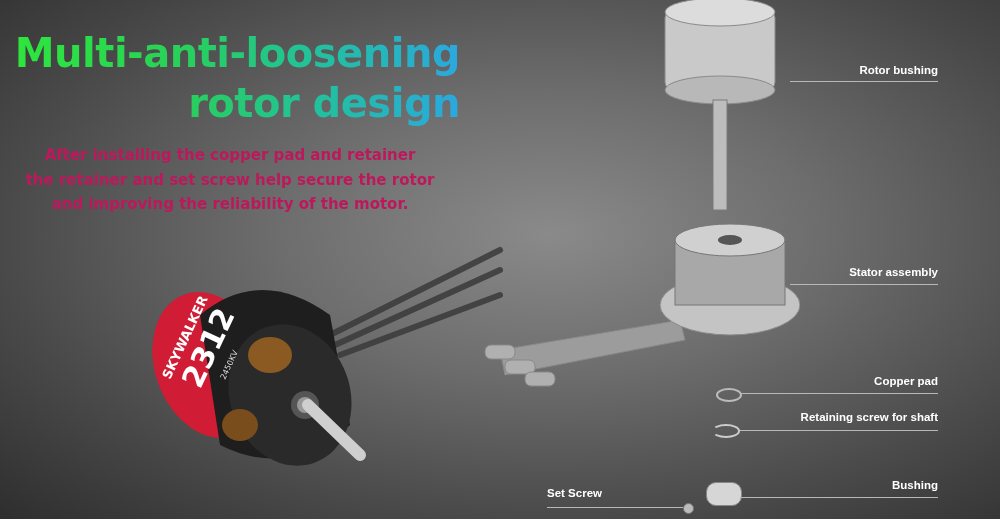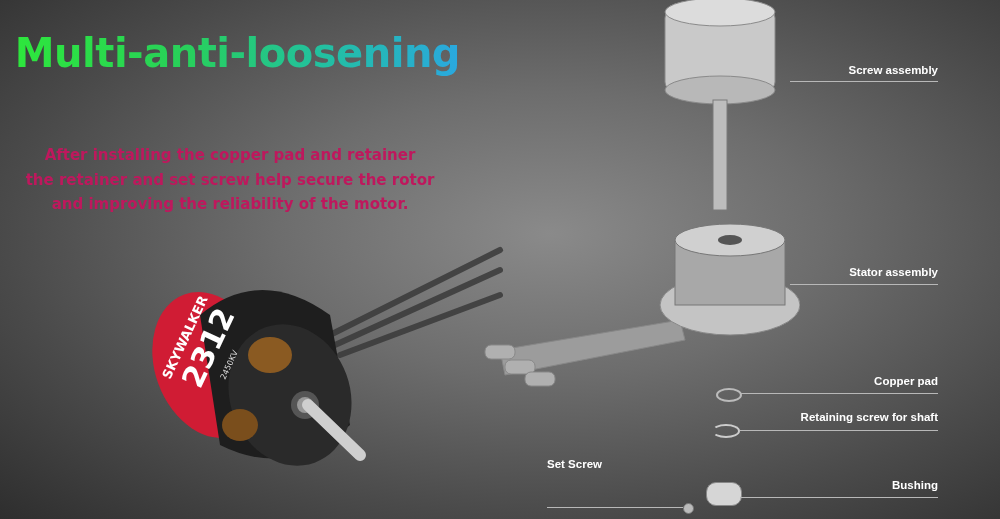--- a/index.html
+++ b/index.html
@@ -30,20 +30,21 @@
   
   .motor { position: absolute; left: 140px; top: 255px; width: 260px; height: 220px; }
   
   .part { position: absolute; }
 </style>
 </head>
 <body>
 
 <div class="headline">
   <div>Multi-anti-loosening</div>
+  <div>rotor design</div>
 </div>
 
 <div class="body-copy">
   <div>After installing the copper pad and retainer</div>
   <div>the retainer and set screw help secure the rotor</div>
   <div>and improving the reliability of the motor.</div>
 </div>
 
 <svg class="motor" viewBox="0 0 260 220" style="left:140px;top:250px;width:260px;height:230px;overflow:visible">
 
@@ -88,29 +89,29 @@
   <rect x="195" y="20" width="110" height="65" fill="#a8a8a8" stroke="#777"></rect>
   <ellipse cx="250" cy="20" rx="55" ry="16" fill="#d0d0d0" stroke="#777"></ellipse>
   <ellipse cx="250" cy="20" rx="12" ry="5" fill="#555"></ellipse>
 </svg>
 
 <div class="part" style="left:716px;top:388px;width:22px;height:10px;border:2px solid #bbb;border-radius:50%;"></div>
 <div class="part" style="left:712px;top:424px;width:24px;height:10px;border:2px solid #ccc;border-radius:50%;border-left-color:transparent;"></div>
 <div class="part" style="left:683px;top:503px;width:9px;height:9px;background:#bbb;border-radius:50%;border:1px solid #777;"></div>
 <div class="part" style="left:706px;top:482px;width:34px;height:22px;background:#d6d6d6;border-radius:10px;border:1px solid #888;"></div>
 
-<div class="label" style="top:64px;">Screw assembly</div>
+<div class="label" style="top:64px;">Rotor bushing</div>
 <div class="leader" style="left:790px;top:81px;width:148px;"></div>
 
 <div class="label" style="top:266px;">Stator assembly</div>
 <div class="leader" style="left:790px;top:284px;width:148px;"></div>
 
 <div class="label" style="top:375px;">Copper pad</div>
 <div class="leader" style="left:740px;top:393px;width:198px;"></div>
 
 <div class="label" style="top:411px;">Retaining screw for shaft</div>
 <div class="leader" style="left:740px;top:430px;width:198px;"></div>
 
-<div class="label" style="left:547px;right:auto;top:458px;text-align:right;">Set Screw</div>
+<div class="label" style="left:547px;right:auto;top:487px;text-align:right;">Set Screw</div>
 <div class="leader" style="left:547px;top:507px;width:136px;"></div>
 
 <div class="label" style="top:479px;padding-left:26px;">Bushing</div>
 <div class="leader" style="left:740px;top:497px;width:198px;"></div>
 
 </body></html>

